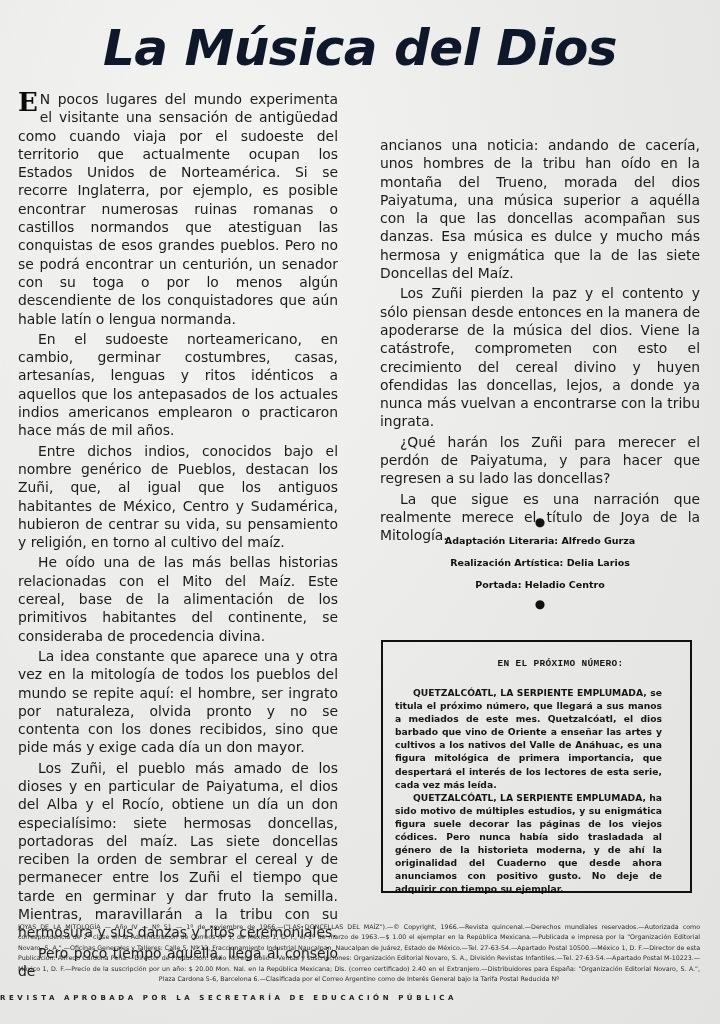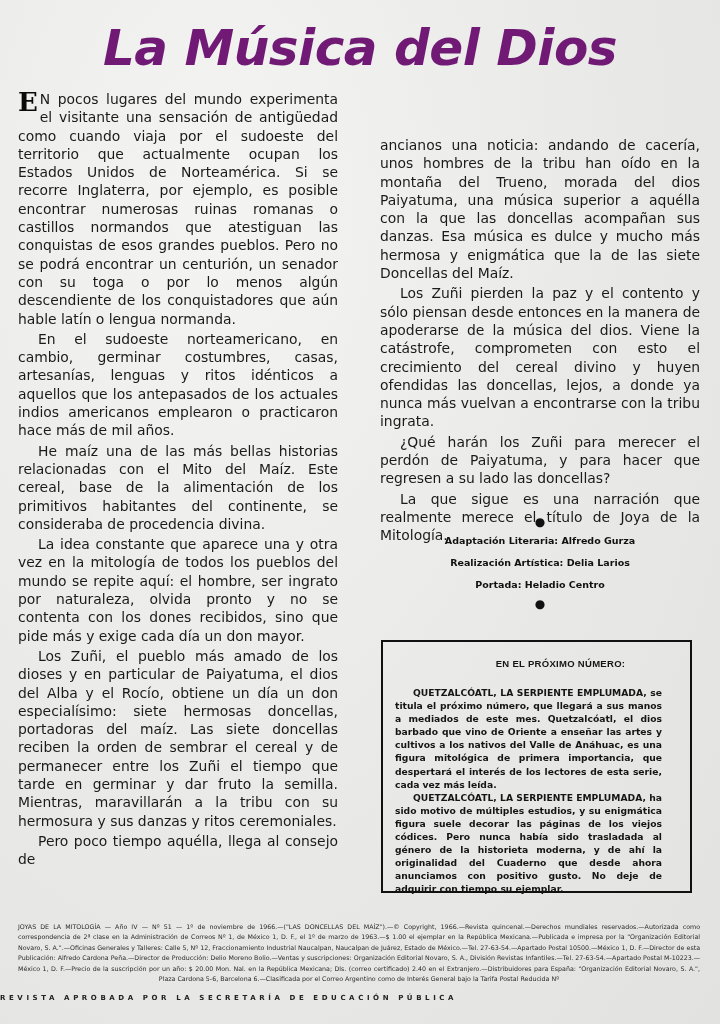--- a/index.html
+++ b/index.html
@@ -5,21 +5,21 @@
   html, body { margin:0; padding:0; }
   body {
     width:720px; height:1024px; overflow:hidden;
     background:#ececea;
     background-image: radial-gradient(ellipse at 30% 20%, #f4f4f2 0%, #e8e8e6 60%, #e2e2e0 100%);
     position:relative; color:#151515;
   }
   .title {
     position:absolute; left:0; top:16px; width:720px; text-align:center;
     font-family:"DejaVu Sans", sans-serif; font-weight:bold; font-style:italic;
-    font-size:50px; letter-spacing:-0.5px; color:#701a75; line-height:64px;
+    font-size:50px; letter-spacing:-0.5px; color:#0f172a; line-height:64px;
   }
   .col {
     position:absolute; top:90px;
     font-family:"DejaVu Sans", sans-serif; font-size:13.9px; line-height:18.3px;
     text-align:justify; color:#1a1a1a;
   }
   .col-left { left:18px; width:320px; }
   .col-right { left:380px; width:320px; top:92px;margin-top:44px; }
   .col p { margin:0 0 2px 0; text-indent:20px; hyphens:manual; }
   .col p.first { text-indent:0; }
@@ -32,21 +32,21 @@
     font-family:"DejaVu Sans", sans-serif; font-weight:bold; font-size:9.5px; color:#111;
   }
   .credits .dot { font-size:12px; line-height:16px; }
   .credits .line { line-height:22px;text-align:center; }
   .box {
     position:absolute; left:381px; top:640px; width:311px; height:253px;
     border:2px solid #111; padding:0; box-sizing:border-box;
   }
   .box-head {
     margin-top:16px; text-align:center;
-    font-family:Liberation Sans, sans-serif; font-weight:bold; font-size:9.5px; letter-spacing:0.3px;margin-left:48px;
+    font-family:Liberation Mono, monospace; font-weight:bold; font-size:9.5px; letter-spacing:0.3px;margin-left:48px;
   }
   .box-body {
     position:absolute; left:12px; right:28px; top:44px;
     font-family:"DejaVu Sans", sans-serif; font-weight:bold; font-size:9.2px; line-height:13.1px;
     text-align:justify;
   }
   .box-body p { margin:0; text-indent:18px; }
   .footer {
     position:absolute; left:18px; width:682px; top:922px;
     font-family:"DejaVu Sans", sans-serif; font-size:6.3px; line-height:10.4px;
@@ -60,21 +60,22 @@
 </head>
 <body>
 
 <h1 class="title" style="margin:0;">La Música del Dios</h1>
 
 <div class="col col-left">
   <p class="first">
     <span class="dropcap">E</span><span>N pocos lugares del mundo experimenta el visitante una sensación de antigüedad como cuando viaja por el sudoeste del territorio que actualmente ocupan los Estados Unidos de Nor­teamérica. Si se recorre Inglaterra, por ejemplo, es posible encontrar numerosas ruinas romanas o castillos normandos que atestiguan las conquistas de esos grandes pueblos. Pero no se podrá en­contrar un centurión, un senador con su toga o por lo menos algún descendiente de los conquis­tadores que aún hable latín o lengua normanda.</span>
   </p>
   <p>En el sudoeste norteamericano, en cambio, germinar costumbres, casas, artesanías, lenguas y ritos idénticos a aquellos que los antepasados de los actuales indios americanos emplearon o prac­ticaron hace más de mil años.</p>
-  <p>He maíz una de las más bellas historias rela­cionadas con el Mito del Maíz. Este cereal, base de la alimentación de los primitivos habitantes del continente, se consideraba de procedencia divina.</p>
+  <p>Entre dichos indios, conocidos bajo el nombre genérico de Pueblos, destacan los Zuñi, que, al igual que los antiguos habitantes de México, Centro y Sudamérica, hubieron de centrar su vida, su pensamiento y religión, en torno al cultivo del maíz.</p>
+  <p>He oído una de las más bellas historias rela­cionadas con el Mito del Maíz. Este cereal, base de la alimentación de los primitivos habitantes del continente, se consideraba de procedencia divina.</p>
   <p>La idea constante que aparece una y otra vez en la mitología de todos los pueblos del mundo se repite aquí: el hombre, ser ingrato por natu­raleza, olvida pronto y no se contenta con los dones recibidos, sino que pide más y exige cada día un don mayor.</p>
   <p>Los Zuñi, el pueblo más amado de los dioses y en particular de Paiyatuma, el dios del Alba y el Rocío, obtiene un día un don especialísimo: siete hermosas doncellas, portadoras del maíz. Las siete doncellas reciben la orden de sembrar el cereal y de permanecer entre los Zuñi el tiempo que tarde en germinar y dar fruto la semilla. Mientras, maravillarán a la tribu con su hermo­sura y sus danzas y ritos ceremoniales.</p>
   <p style="text-align-last:justify;">Pero poco tiempo aquélla, llega al consejo de</p>
 </div>
 
 <div class="col col-right">
   <p class="first">ancianos una noticia: andando de cacería, unos hombres de la tribu han oído en la montaña del Trueno, morada del dios Paiyatuma, una música superior a aquélla con la que las doncellas acom­pañan sus danzas. Esa música es dulce y mucho más hermosa y enigmática que la de las siete Doncellas del Maíz.</p>
   <p>Los Zuñi pierden la paz y el contento y sólo piensan desde entonces en la manera de apode­rarse de la música del dios. Viene la catástrofe, comprometen con esto el crecimiento del cereal divino y huyen ofendidas las doncellas, lejos, a donde ya nunca más vuelvan a encontrarse con la tribu ingrata.</p>
   <p>¿Qué harán los Zuñi para merecer el perdón de Paiyatuma, y para hacer que regresen a su lado las doncellas?</p>
   <p>La que sigue es una narración que realmente merece el título de Joya de la Mitología.</p>

